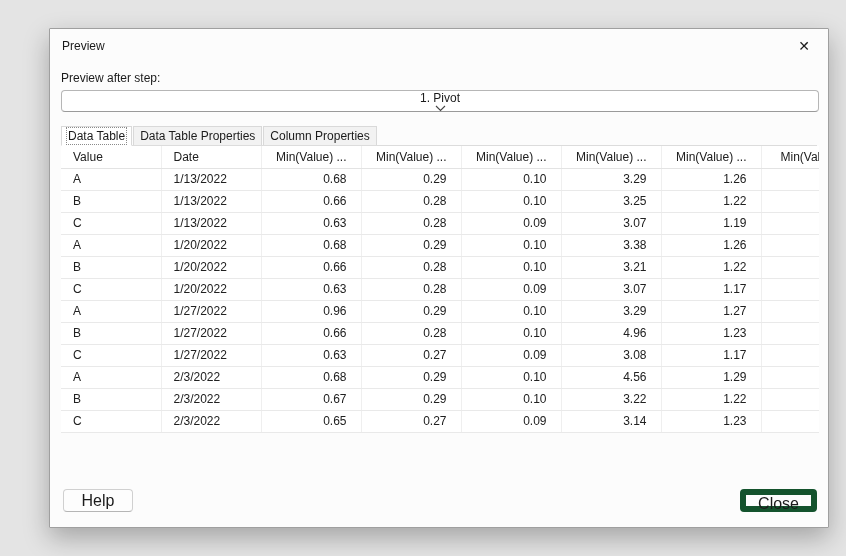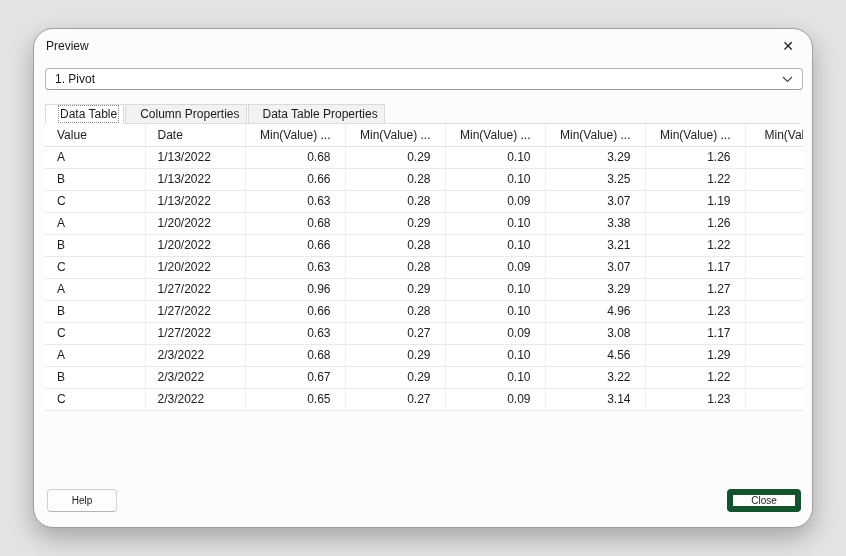--- a/index.html
+++ b/index.html
@@ -6,55 +6,55 @@
   html,body { width:846px; height:556px; }
   body {
     background:#e4e4e4;
     font-family:"Liberation Sans", sans-serif;
     font-size:12px;
     color:#1b1b1b;
     position:relative;
     overflow:hidden;
   }
   .dialog {
-    position:absolute; left:33px; top:28px; width:780px; height:500px;
+    position:absolute; left:49px; top:28px; width:780px; height:500px;
     background:#fcfcfc;
     border:1px solid #9f9f9f;
-    border-radius:20px;
+    border-radius:1px;
     box-shadow:0 10px 26px rgba(0,0,0,0.28);
     overflow:hidden;
   }
   .titlebar {
     height:34px; display:flex; align-items:center; justify-content:space-between;
     padding:0 14px 0 12px;
   }
   .titlebar .title { font-size:12px; color:#1b1b1b; }
   .x-btn {
     border:none; background:transparent; font-size:14px; line-height:14px;
     color:#1b1b1b; cursor:pointer; padding:2px 4px; font-family:"Liberation Sans", sans-serif;
   }
   .body-area { padding:0 11px; position:relative; }
   .step-label { margin-top:8px; }
   .combo {
     margin-top:5px; height:22px; width:758px;
     background:#ffffff;
     border:1px solid #b6b6b6; border-bottom-color:#9a9a9a;
     border-radius:4px;
     display:flex; align-items:center; justify-content:space-between;
-    padding:0 9px; cursor:default;
+    padding:0 9px; cursor:default;flex-direction:column;
   }
   .combo .chev { display:flex; align-items:center; }
   .tabstrip {
     margin-top:14px;
     display:flex; align-items:flex-end;
     border-bottom:1px solid #dcdcdc;
     height:20px;
   }
   .tab {
-    padding:2px 6px 3px 14px;
+    padding:2px 6px 3px 6px;
     border:1px solid #d9d9d9;
     border-bottom:none;
     background:#f2f2f2;
     margin-right:1px;
     white-space:nowrap;
     cursor:default;
     height:19px;
   }
   .tab.active {
     background:#ffffff;
@@ -78,59 +78,60 @@
   thead tr th { border-bottom:1px solid #e3e3e3; }
   .footer {
     position:absolute; left:13px; right:11px; bottom:15px;
     display:flex; justify-content:space-between; align-items:center;
   }
   .btn {
     height:23px; min-width:70px; padding:0 12px;
     background:#fdfdfd;
     border:1px solid #d0d0d0; border-bottom-color:#b5b5b5;
     border-radius:4px;
-    font-family:"Liberation Sans", sans-serif; font-size:10px; color:#1b1b1b;
+    font-family:"Liberation Sans", sans-serif; font-size:16px; color:#1b1b1b;
     cursor:pointer;
   }
   .btn.default {
     border:6px solid #14532d;
     min-width:74px;
   }
 </style>
 </head>
 <body>
 
 <div class="dialog">
 
   <div class="titlebar">
     <span class="title">Preview</span>
     <button class="x-btn">✕</button>
   </div>
 
   <div class="body-area">
 
+    <div class="step-label">Preview after step:</div>
 
     <div class="combo">
       <span>1. Pivot</span>
       <span class="chev">
         <svg width="11" height="7" viewBox="0 0 11 7">
             <polyline points="1,1 5.5,5.5 10,1" fill="none" stroke="#454545" stroke-width="1.1"></polyline>
           </svg>
       </span>
     </div>
 
     <div class="tabstrip">
       <div class="tab active">
         <span class="tab-lab">Data Table</span>
       </div>
       <div class="tab">
-        <span class="tab-lab">Column Properties</span>
+        <span class="tab-lab">Data Table Properties</span>
       </div>
       <div class="tab">
-        <span class="tab-lab">Data Table Properties</span>
+        <span class="tab-lab">Column Properties</span>
       </div>
     </div>
 
     <div class="table-wrap">
       <table>
         <colgroup>
           <col style="width:100px">
             <col style="width:100px">
             <col style="width:100px">
             <col style="width:100px">

